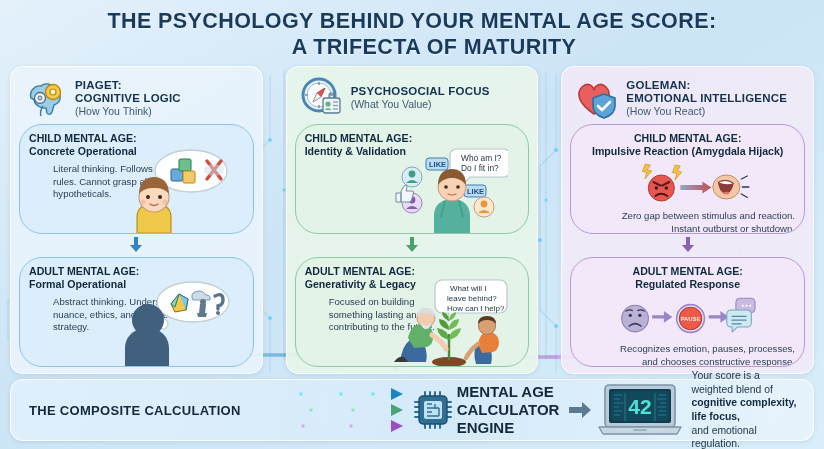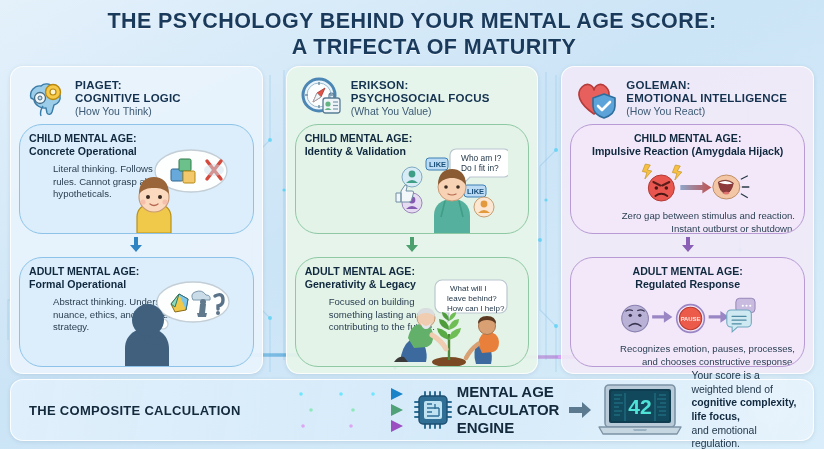--- a/index.html
+++ b/index.html
@@ -253,21 +253,20 @@
           <circle cx="29" cy="28" r="2.6" fill="#63b383"></circle>
           <path d="M25.5 34 q3.5-4 7 0z" fill="#63b383"></path>
           <g stroke="#7d98ab" stroke-width="1.2">
               <path d="M34 26 h5"></path>
               <path d="M34 29.5 h5"></path>
               <path d="M34 33 h5"></path>
             </g>
         </svg>
       </div>
       <div class="head-text">
-        <div class="head-name">ERIKSON:</div>
         <div class="head-sub">PSYCHOSOCIAL FOCUS</div>
         <div class="head-paren">(What You Value)</div>
       </div>
     </div>
 
     <div class="card green">
       <div class="card-title">CHILD MENTAL AGE:</div>
       <div class="card-sub">Identity &amp; Validation</div>
       <div class="illus">
         <svg viewBox="0 0 118 88">

